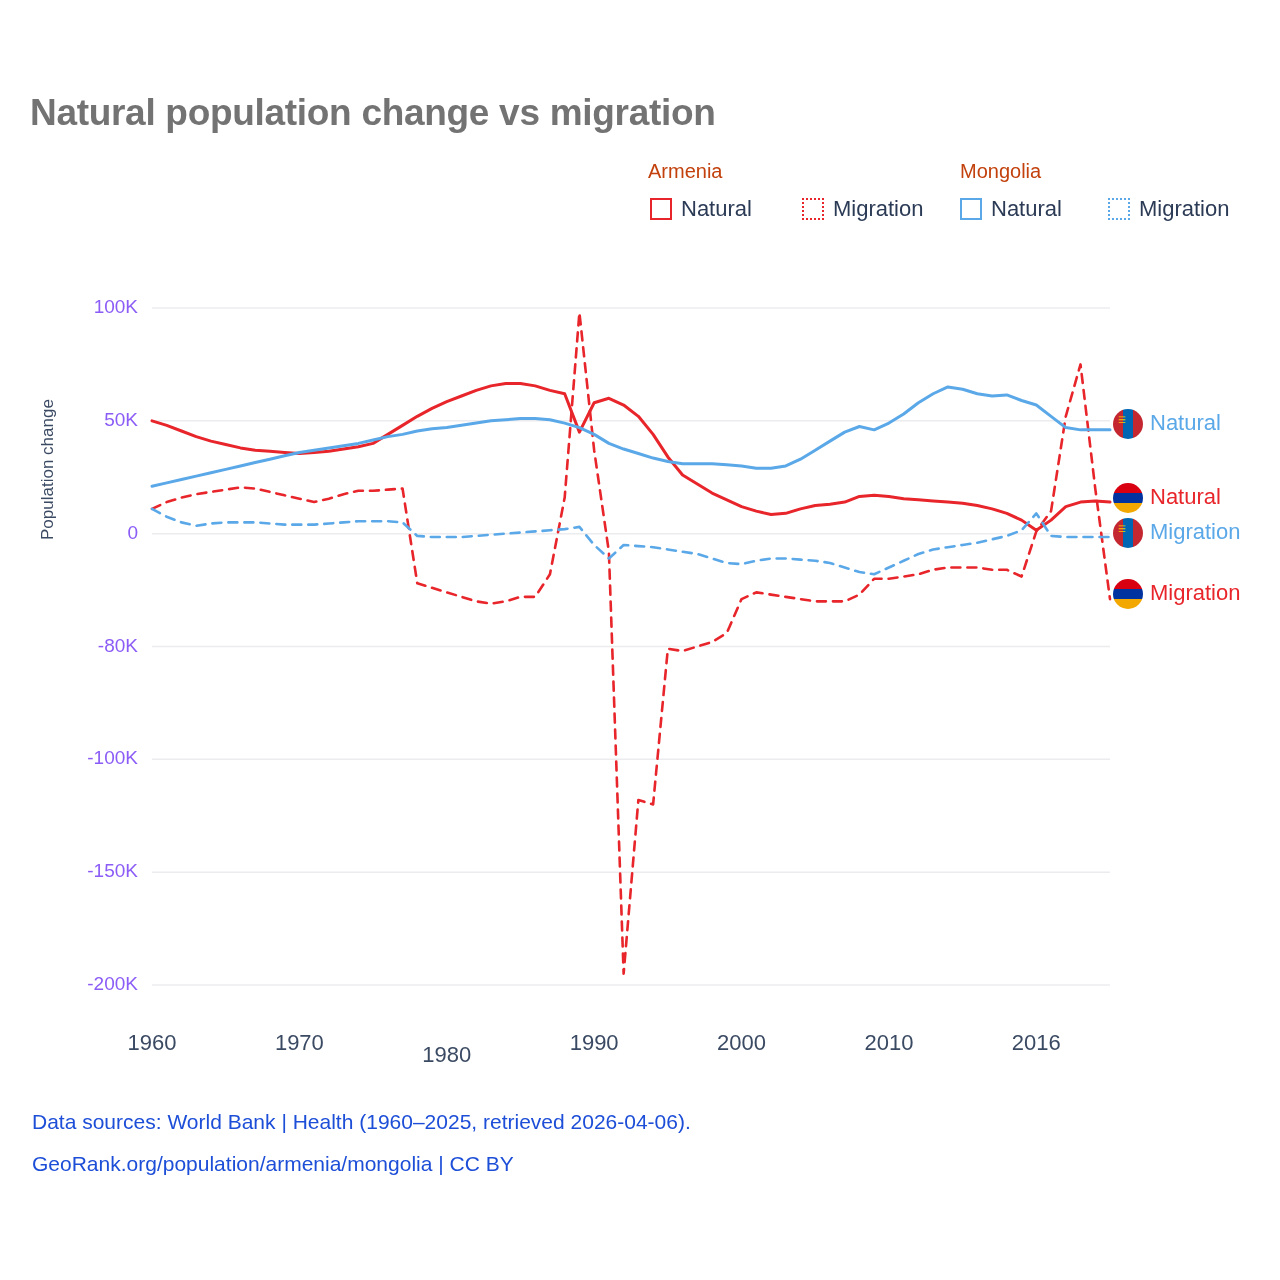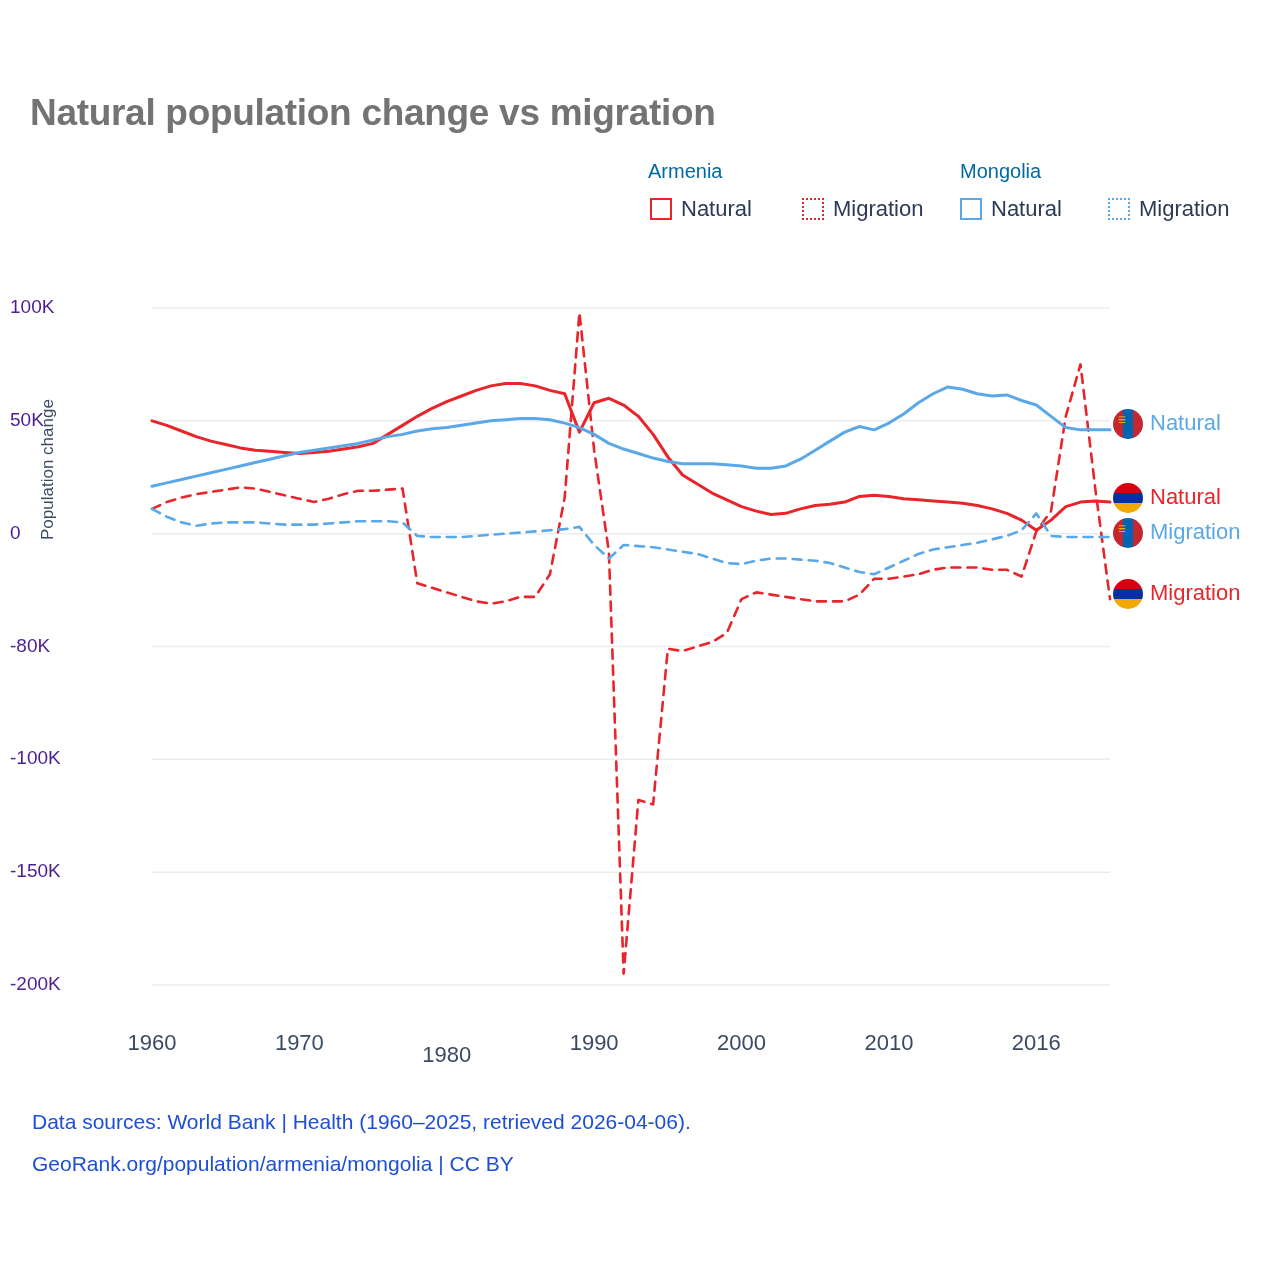--- a/index.html
+++ b/index.html
@@ -35,21 +35,21 @@
     position: absolute;
     left: 630px;
     top: 160px;
     width: 630px;
     font-size: 20px;
     color: #2b3a55;
   }
   .legend-group-title {
     position: absolute;
     font-size: 20px;
-    color: #0369a1;
+    color: #c2410c;
   }
   .lg-armenia { left: 18px; top: 0px; }
   .lg-mongolia { left: 330px; top: 0px; }
   .legend-row {
     position: absolute;
     top: 36px;
     display: flex;
     align-items: center;
     gap: 9px;
     font-size: 22px;
@@ -66,22 +66,22 @@
   }
   .sw-solid-red { border: 2px solid #e8252a; }
   .sw-dash-red { border: 2px dotted #e8252a; }
   .sw-solid-blue { border: 2px solid #5aa8e8; }
   .sw-dash-blue { border: 2px dotted #5aa8e8; }
   .legend-label { color: #2b3a55; }
   .ytick {
     position: absolute;
     right: 1116px;
     font-size: 19px;
-    color: #4c1d95;
-    text-align: left;
+    color: #8b5cf6;
+    text-align: right;
     width: 120px;
   }
   .xtick {
     position: absolute;
     top: 1030px;
     font-size: 22px;
     color: #3b4a63;
     text-align: center;
     width: 120px;
   }

